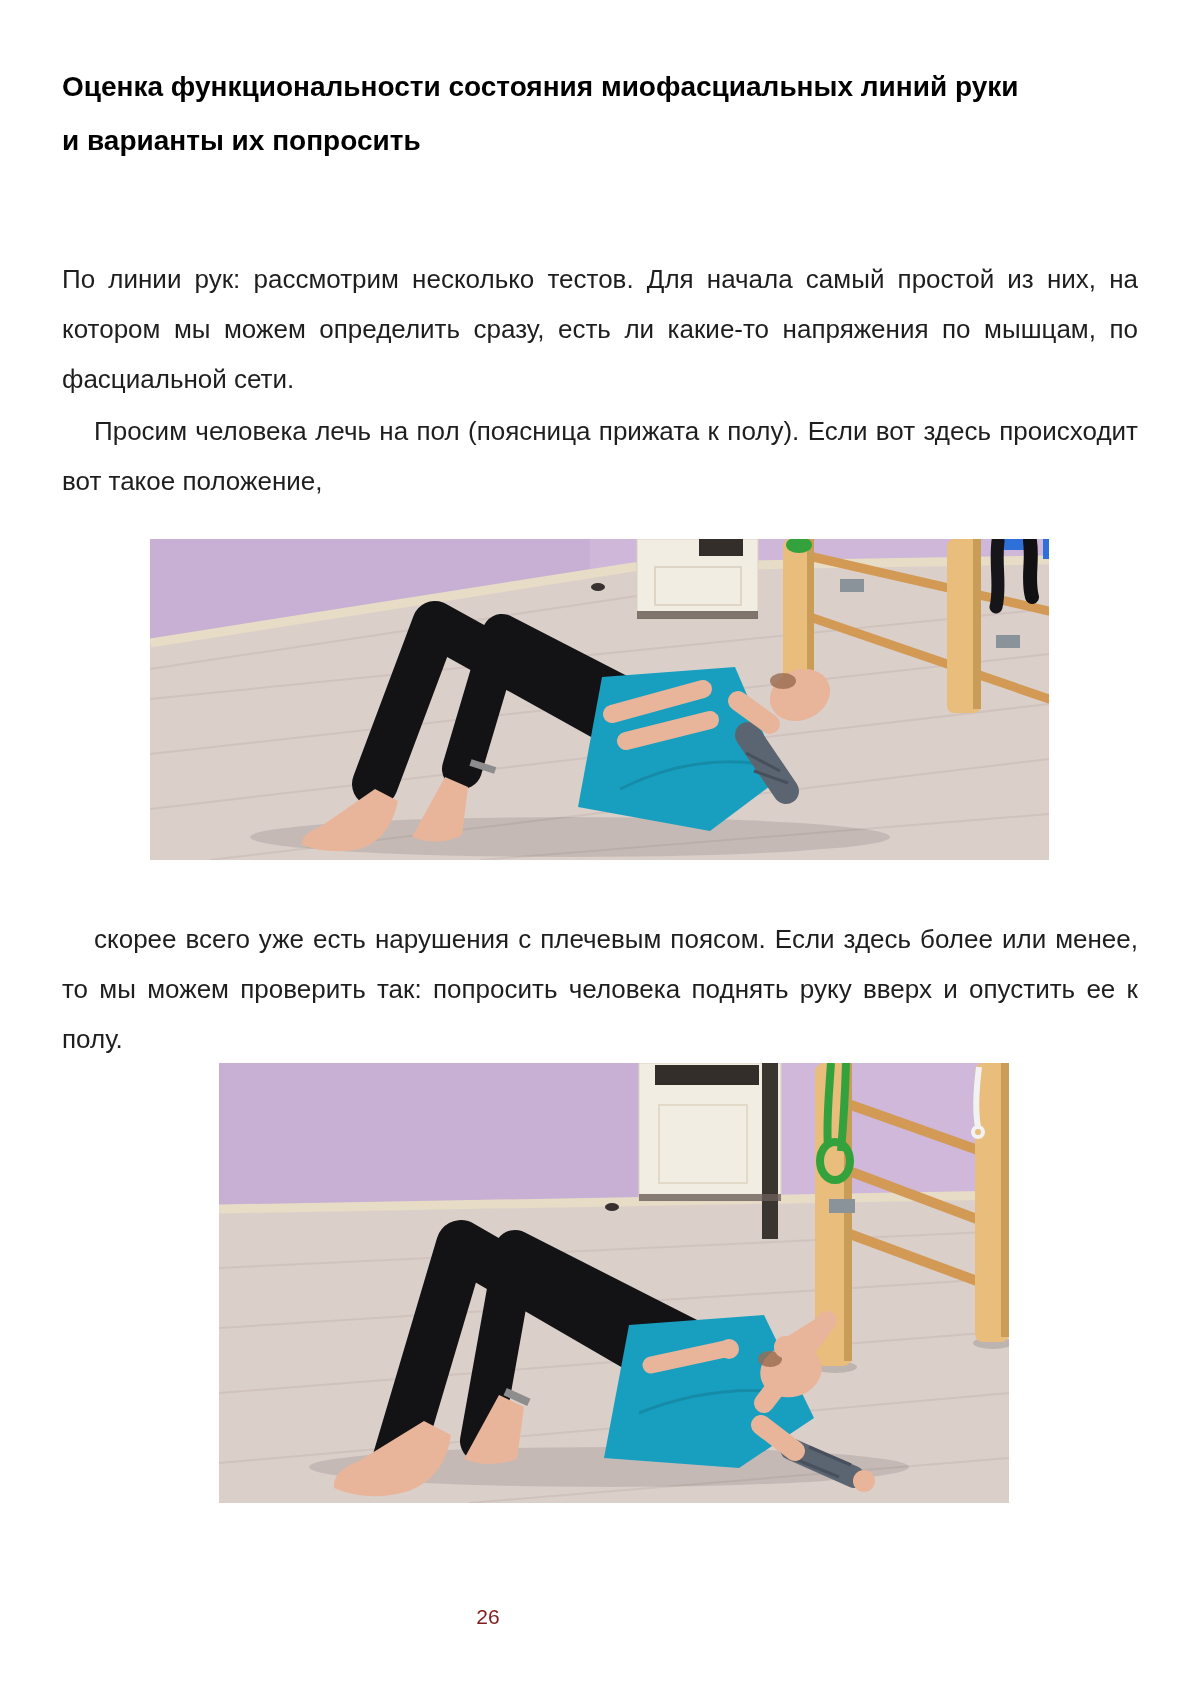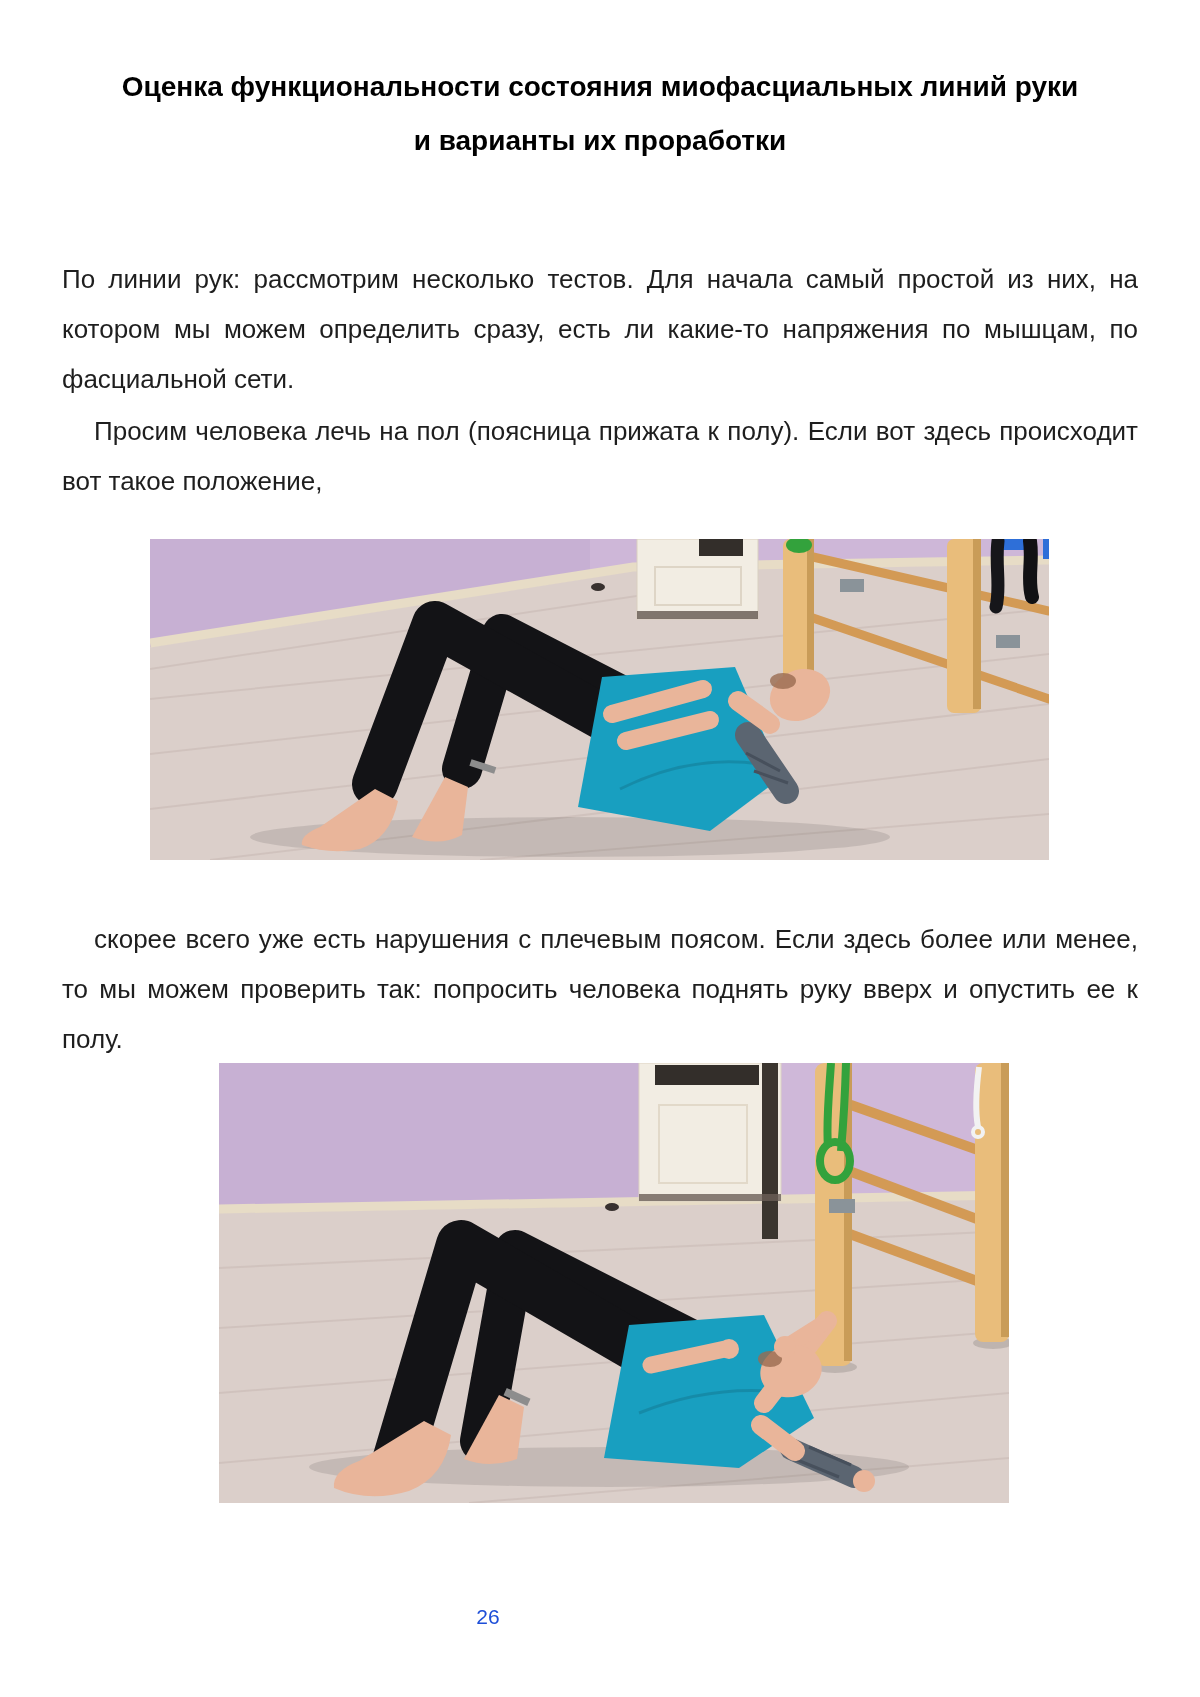--- a/index.html
+++ b/index.html
@@ -6,52 +6,52 @@
   .page{
     position:relative;
     width:1200px;height:1697px;
     background:#ffffff;
     font-family:"Liberation Sans",sans-serif;
     color:#1e1e1e;
     overflow:hidden;
   }
   .doc-title{
     position:absolute;left:62px;top:60px;width:1076px;
-    text-align:center;font-weight:bold;font-size:28px;line-height:54px;
+    text-align:left;font-weight:bold;font-size:28px;line-height:54px;
     color:#000000;
   }
   .para{
     position:absolute;left:62px;width:1076px;
     font-size:26px;line-height:50px;
     text-align:justify;text-align-last:left;
     color:#1e1e1e;
   }
   .para.indent{ text-indent:32px; }
   #para-1{ top:228px; }
   #para-2{ top:380px; }
   #para-3{ top:888px; }
   .figure{
     position:absolute;overflow:hidden;background:var(--c-floor,#dbcfca);
   }
   #figure-1{ left:150px; top:539px; width:899px; height:321px; }
   #figure-2{ left:219px; top:1063px; width:790px; height:440px; }
   .figure svg{ display:block; width:100%; height:100%; }
   .page-number{
     position:absolute;left:0;top:1605px;width:976px;
-    text-align:center;font-size:21px;color:#1d4ed8;
+    text-align:center;font-size:21px;color:#7f1d1d;
   }
 </style>
 </head>
 <body>
 
 <div class="page">
 
   <div class="doc-title">
     <div>Оценка функциональности состояния миофасциальных линий руки</div>
-    <div>и варианты их проработки</div>
+    <div>и варианты их попросить</div>
   </div>
 
   <p class="para indent" id="para-2">Просим человека лечь на пол (поясница прижата к полу). Если вот здесь происходит вот такое положение,</p>
   <p class="para" id="para-1">По линии рук: рассмотрим несколько тестов. Для начала самый простой из них, на котором мы можем определить сразу, есть ли какие-то напряжения по мышцам, по фасциальной сети.</p>
   <p class="para indent" id="para-3">скорее всего уже есть нарушения с плечевым поясом. Если здесь более или менее, то мы можем проверить так: попросить человека поднять руку вверх и опустить ее к полу.</p>
 
   <div class="figure" id="figure-1" role="img" aria-label="Фото: мужчина в бирюзовой майке и чёрных штанах лежит на спине на светлом полу, колени согнуты, руки сложены на груди, голова запрокинута; справа деревянная шведская стенка с чёрными ручками, позади сиреневая стена и дверь">
     <svg viewBox="0 0 899 321" preserveAspectRatio="none">
 
       <rect x="0" y="0" width="899" height="321" style="fill:var(--c-wall,#c7b0d3)"></rect>

